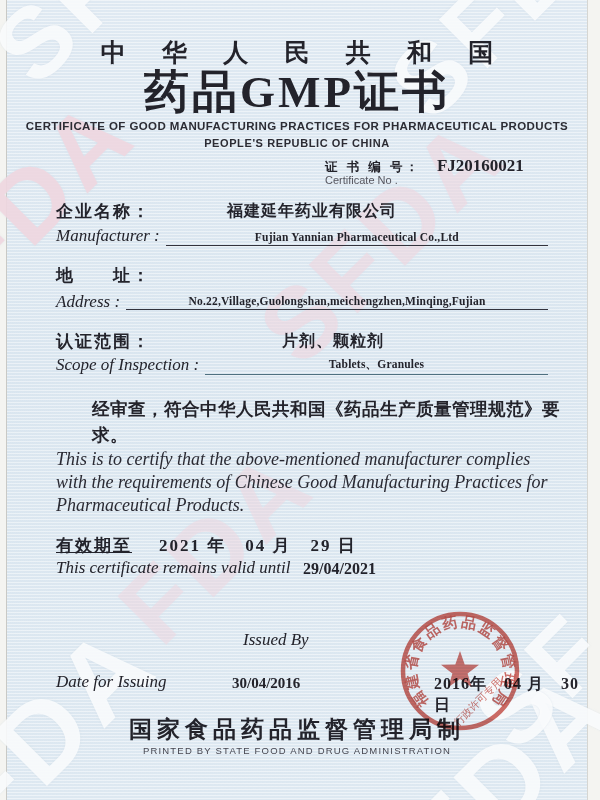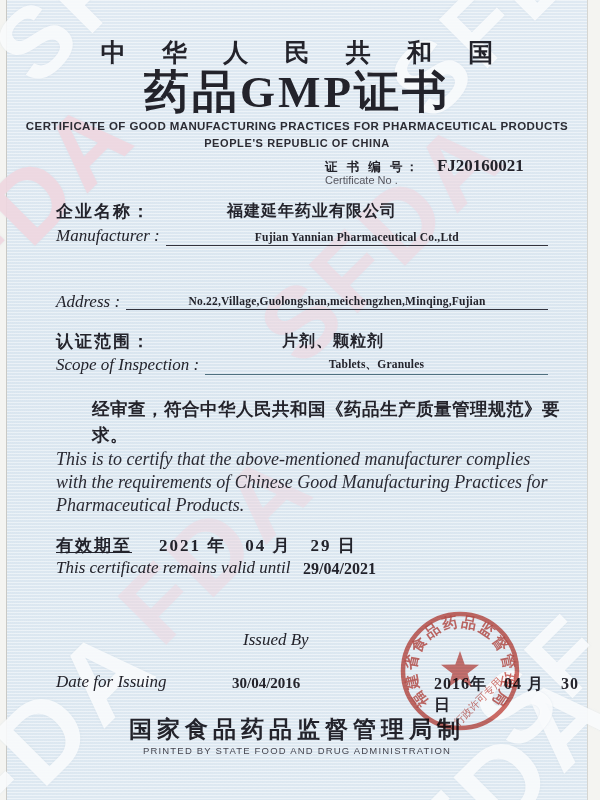--- a/index.html
+++ b/index.html
@@ -65,20 +65,21 @@
     </div>
     <div class="abs certno-en">Certificate No .</div>
 
     <div class="abs zh-label" style="top:200px;">企业名称：</div>
     <div class="abs zh-value" style="left:220px;top:201px;">福建延年药业有限公司</div>
     <div class="abs en-row" style="top:226px;">
       <span class="en-label">Manufacturer :</span>
       <span class="uline">Fujian Yannian Pharmaceutical Co.,Ltd</span>
     </div>
 
+    <div class="abs zh-label" style="top:264px;">地　　址：</div>
     <div class="abs en-row" style="top:292px;align-items:center;">
       <span class="en-label">Address :</span>
       <span class="uline">No.22,Village,Guolongshan,meichengzhen,Minqing,Fujian</span>
     </div>
 
     <div class="abs zh-label" style="top:330px;">认证范围：</div>
     <div class="abs zh-value" style="left:275px;top:331px;">片剂、颗粒剂</div>
     <div class="abs en-row" style="top:355px;">
       <span class="en-label">Scope of Inspection :</span>
       <span class="uline teal">Tablets、Granules</span>

